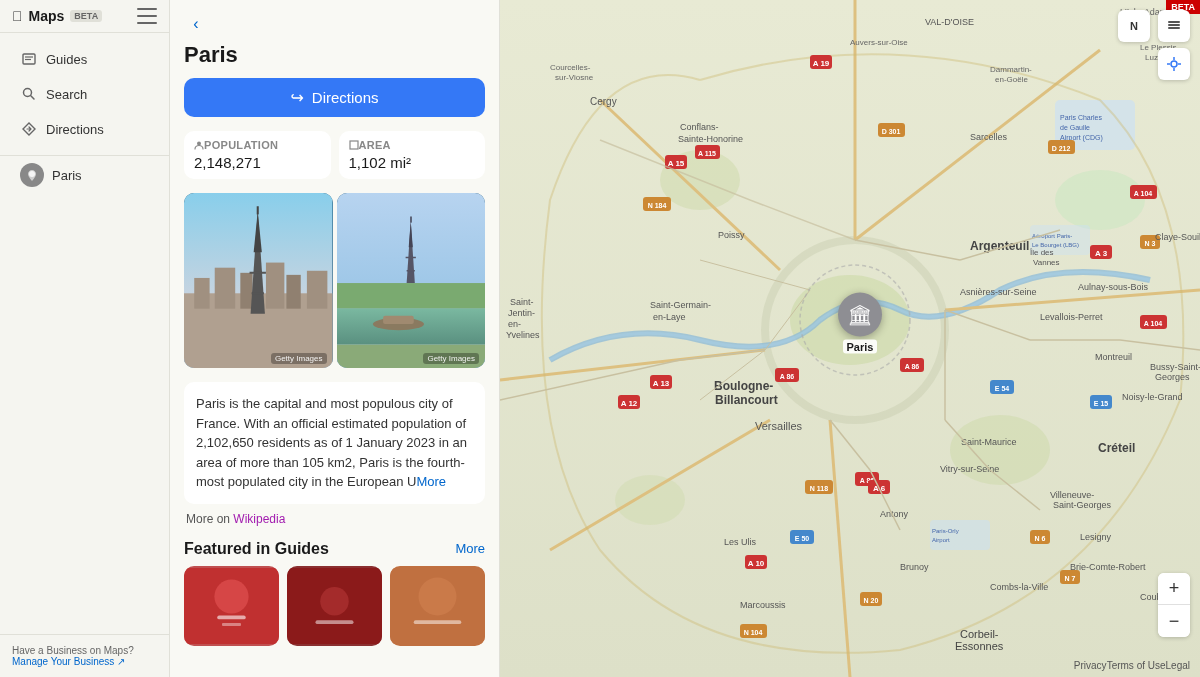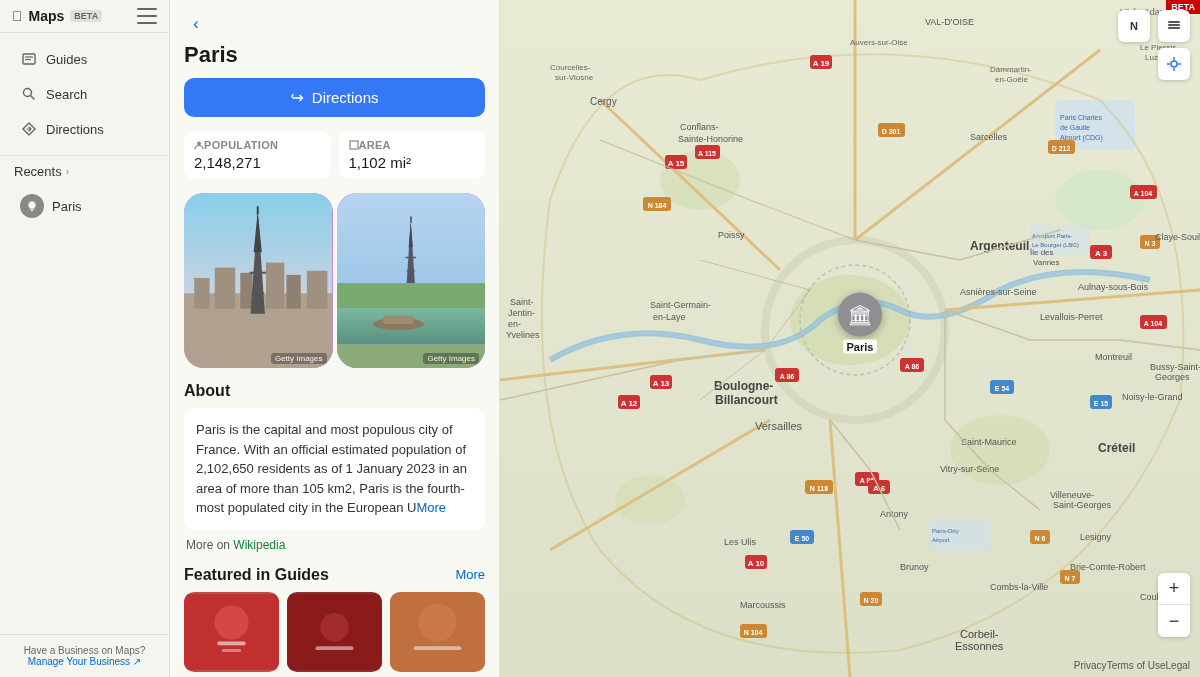--- a/index.html
+++ b/index.html
@@ -110,21 +110,20 @@
       justify-content: center;
       color: white;
       font-size: 11px;
     }
     .sidebar-footer {
       margin-top: auto;
       padding: 10px 12px;
       font-size: 10px;
       color: #666;
       border-top: 1px solid #e0e0d8;
-      text-align: center;
     }
     .sidebar-footer .manage-link {
       color: #0066cc;
       text-decoration: none;
       font-size: 10px;
     }
 
     
     .detail-panel {
       width: 330px;
@@ -209,24 +208,24 @@
 
     
     .photo-gallery {
       display: flex;
       gap: 4px;
       padding: 0 14px 14px;
     }
     .photo-item {
       flex: 1;
       height: 175px;
-      border-radius: 20px;
+      border-radius: 10px;
       overflow: hidden;
       position: relative;
-      background: #d946ef;
+      background: #0c4a6e;
     }
     .photo-label {
       position: absolute;
       bottom: 4px;
       right: 6px;
       font-size: 8px;
       color: rgba(255,255,255,0.9);
       background: rgba(0,0,0,0.3);
       padding: 1px 4px;
       border-radius: 3px;
@@ -256,21 +255,21 @@
       cursor: pointer;
       text-decoration: none;
       font-size: 13px;
     }
     .wikipedia-link {
       font-size: 12px;
       color: #555;
       padding: 0 0 0 2px;
     }
     .wikipedia-link a {
-      color: #15803d;
+      color: #a21caf;
       text-decoration: none;
     }
 
     
     .featured-section {
       padding: 0 14px 14px;
     }
     .featured-header {
       display: flex;
       justify-content: space-between;
@@ -481,24 +480,20 @@
       <div class="nav-icon">
         <svg width="14" height="14" viewBox="0 0 14 14" fill="none">
           <path d="M7 1L13 7L7 13L1 7Z" stroke="#666" stroke-width="1.4" fill="none"></path>
           <path d="M5 7H9M7 5L9 7L7 9" stroke="#666" stroke-width="1.2" stroke-linecap="round" stroke-linejoin="round"></path>
         </svg>
       </div>
       <span>Directions</span>
     </div>
   </div>
 
-  <div class="recents-section">
-    <span>Recents</span>
-    <span class="recents-arrow">›</span>
-  </div>
 
   <div class="recent-item">
     <div class="recent-icon">
       <svg width="12" height="12" viewBox="0 0 12 12" fill="none">
         <circle cx="6" cy="5" r="3" fill="white" opacity="0.8"></circle>
         <path d="M6 12C6 12 2 7.5 2 5C2 2.8 3.8 1 6 1C8.2 1 10 2.8 10 5C10 7.5 6 12 6 12Z" fill="white" opacity="0.6"></path>
       </svg>
     </div>
     <span>Paris</span>
   </div>
@@ -601,21 +596,20 @@
         <rect x="71.5" y="25" width="1.5" height="6" fill="#445"></rect>
 
         <ellipse cx="60" cy="130" rx="25" ry="6" fill="#8a7a60"></ellipse>
         <rect x="45" y="122" width="30" height="8" fill="#a08a70" rx="2"></rect>
       </svg>
       <div class="photo-label">Getty Images</div>
     </div>
   </div>
 
   <div class="about-section">
-    <div class="about-title">About</div>
     <div class="about-text-box">
       <span>Paris is the capital and most populous city of France. With an official estimated population of 2,102,650 residents as of 1 January 2023 in an area of more than 105 km2, Paris is the fourth-most populated city in the European U</span><a class="more-link" href="#">More</a>
     </div>
     <div class="wikipedia-link">
       <span>More on </span><a href="#">Wikipedia</a>
     </div>
   </div>
 
   <div class="featured-section">
     <div class="featured-header">

